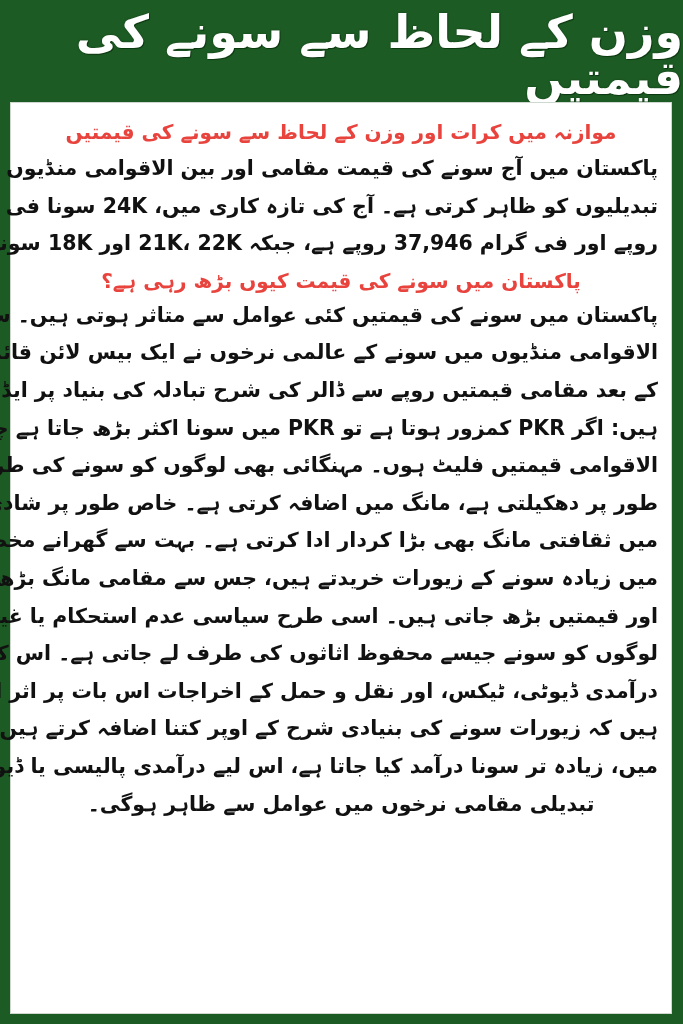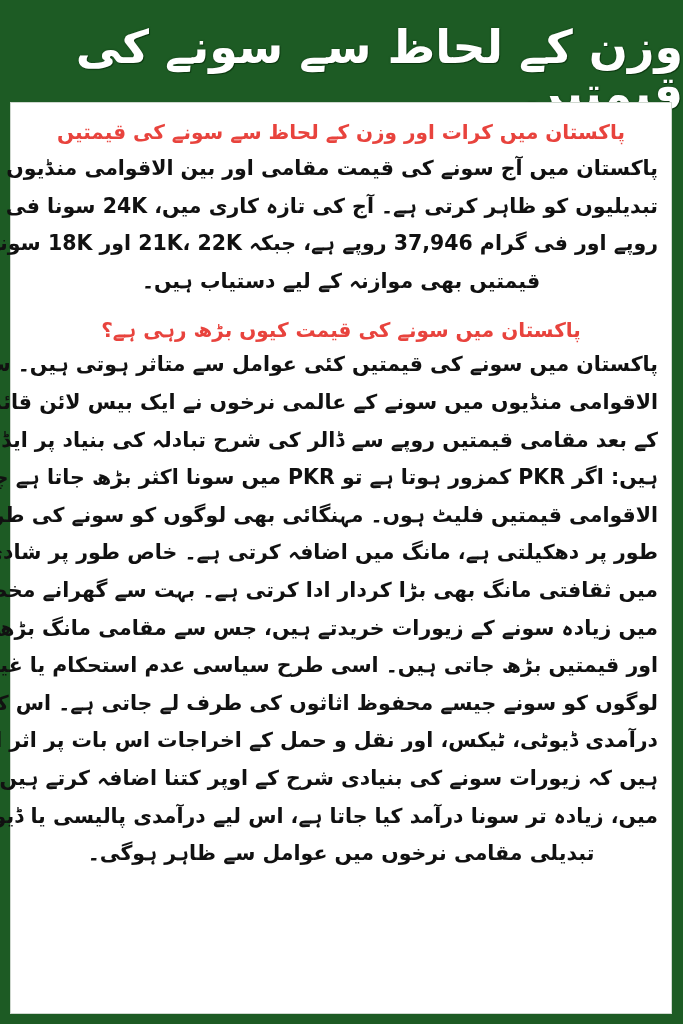--- a/index.html
+++ b/index.html
@@ -9,21 +9,21 @@
     body {
       width: 683px;
       height: 1024px;
       background: #1d5b24;
       overflow: hidden;
       position: relative;
       font-family: "DejaVu Sans", sans-serif;
     }
     .header {
       position: absolute;
-      left: 0; top: 16px;
+      left: 0; top: 1px;
       width: 683px;
       height: 102px;
       display: flex;
       align-items: center;
       justify-content: center;
       direction: rtl;
     }
     .header-title {
       color: #ffffff;
       font-family: "DejaVu Sans", sans-serif;
@@ -52,21 +52,21 @@
       font-family: "DejaVu Sans", sans-serif;
       font-weight: bold;
       font-size: 20px;
       line-height: 32px;
       margin: 0;
     }
     .subheading.sub1 {
       margin-bottom: 2px;
     }
     .subheading.sub2 {
-      margin-top: 14px;
+      margin-top: 2px;
       text-align: center;
     }
     .para {
       color: #111111;
       font-family: "DejaVu Sans", sans-serif;
       font-weight: bold;
       font-size: 20.5px;
       line-height: 37.6px;
       margin: 0;
       text-align: center;
@@ -79,27 +79,26 @@
   </style>
 </head>
 <body>
 
 <div class="header">
   <div class="header-title">وزن کے لحاظ سے سونے کی قیمتیں</div>
 </div>
 
 <div class="panel">
 
-  <h2 class="subheading sub1">پاکستان میں کرات اور وزن کے لحاظ سے سونے کی قیمتیں</h2>
+  <h2 class="subheading sub1">موازنہ میں کرات اور وزن کے لحاظ سے سونے کی قیمتیں</h2>
 
   <div class="para">
     <span class="line">پاکستان میں آج سونے کی قیمت مقامی اور بین الاقوامی منڈیوں میں دلچسپ</span>
     <span class="line">تبدیلیوں کو ظاہر کرتی ہے۔ آج کی تازہ کاری میں، 24K سونا فی تولہ 442,600</span>
     <span class="line">روپے اور فی گرام 37,946 روپے ہے، جبکہ 21K، 22K اور 18K سونے کی</span>
-    <span class="line">قیمتیں بھی موازنہ کے لیے دستیاب ہیں۔</span>
   </div>
 
   <h2 class="subheading sub2">پاکستان میں سونے کی قیمت کیوں بڑھ رہی ہے؟</h2>
 
   <div class="para">
     <span class="line">پاکستان میں سونے کی قیمتیں کئی عوامل سے متاثر ہوتی ہیں۔ سب سے پہلے، بین</span>
     <span class="line">الاقوامی منڈیوں میں سونے کے عالمی نرخوں نے ایک بیس لائن قائم کی۔ اس</span>
     <span class="line">کے بعد مقامی قیمتیں روپے سے ڈالر کی شرح تبادلہ کی بنیاد پر ایڈجسٹ ہوتی</span>
     <span class="line">ہیں: اگر PKR کمزور ہوتا ہے تو PKR میں سونا اکثر بڑھ جاتا ہے چاہے بین</span>
     <span class="line">الاقوامی قیمتیں فلیٹ ہوں۔ مہنگائی بھی لوگوں کو سونے کی طرف ایک ہیج کے</span>

